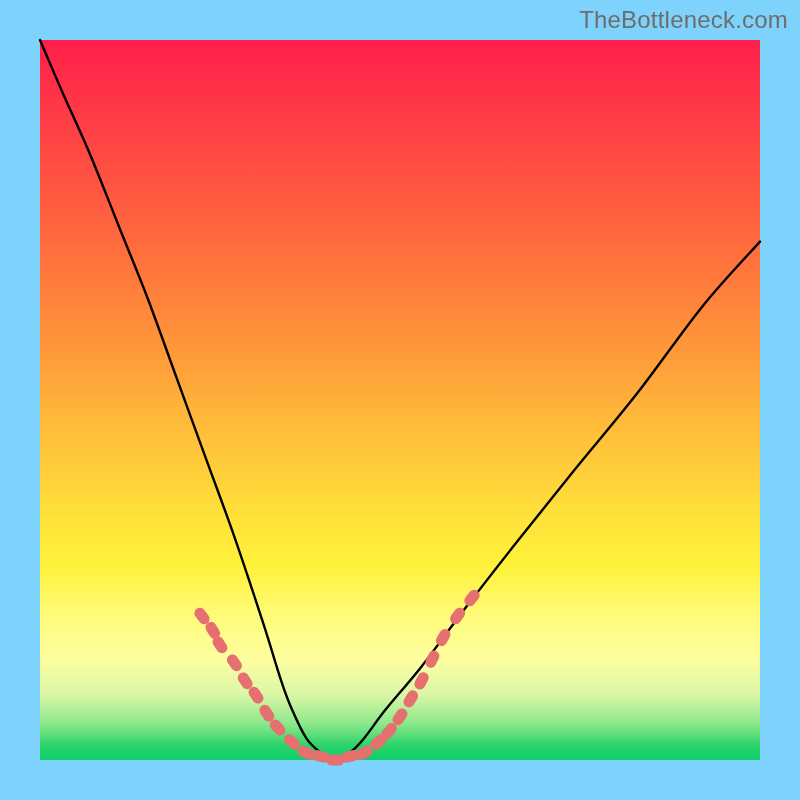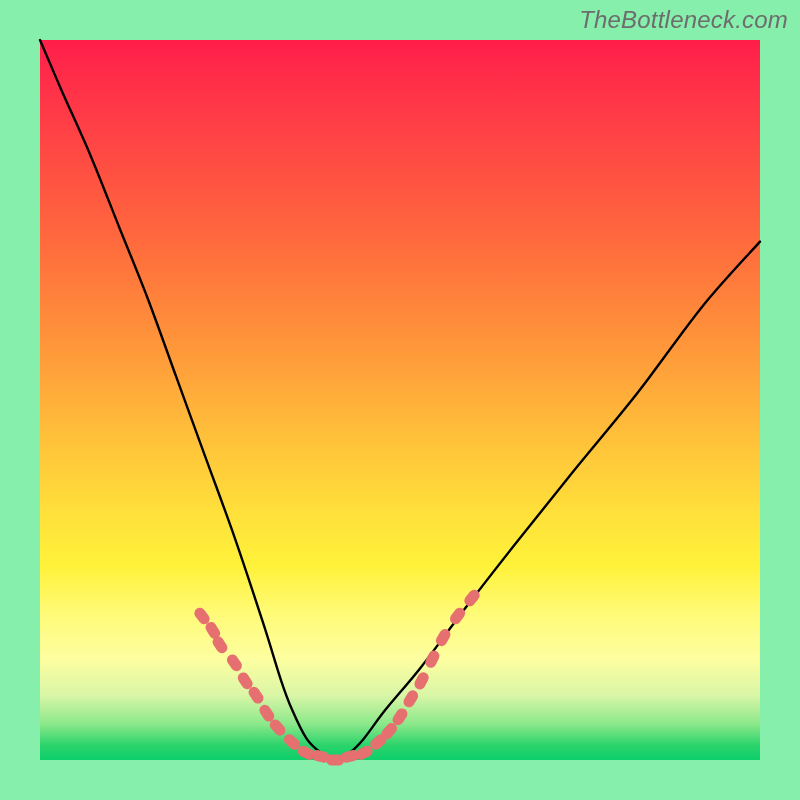--- a/index.html
+++ b/index.html
@@ -10,22 +10,21 @@
     overflow: hidden;
     background: #000;
     font-family: Arial, Helvetica, sans-serif;
   }
   .frame {
     position: absolute;
     left: 0;
     top: 0;
     width: 800px;
     height: 800px;
-    background: #86efac;
-    font-style: italic;
+    background: #7dd3fc;
   }
   .plot {
     position: absolute;
     left: 40px;
     top: 40px;
     width: 720px;
     height: 720px;
     
     background: linear-gradient(
       to bottom,

